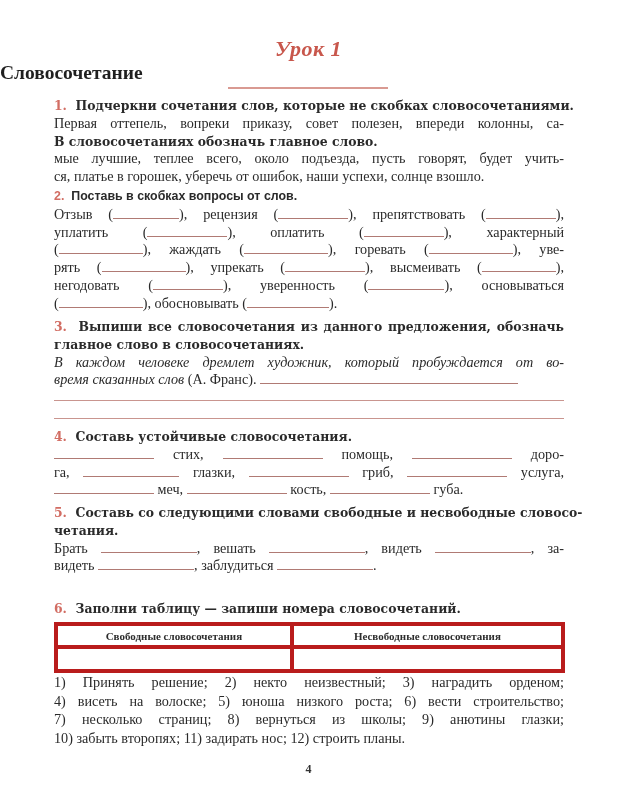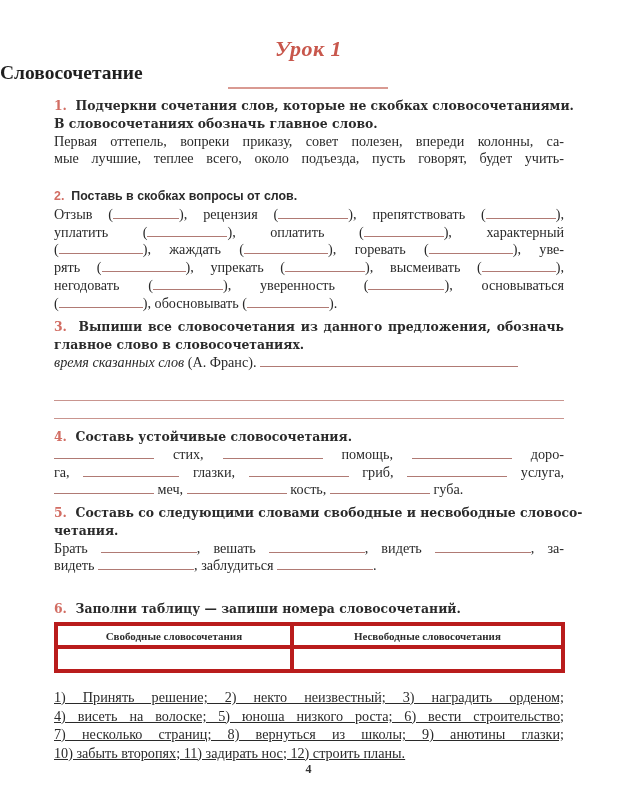--- a/index.html
+++ b/index.html
@@ -37,38 +37,40 @@
 <body>
 
 <div class="page">
 
   <div class="lesson">Урок 1</div>
   <div class="title">Словосочетание</div>
   <div class="title-rule"></div>
 
   <div class="block" style="top:97px;">
     <span class="line just b"><span class="num">1.</span>&nbsp; <span>Подчеркни сочетания слов, которые не скобках словосочетаниями.</span></span>
+    <span class="line just sp">Первая оттепель, вопреки приказу, совет полезен, впереди колонны, са-</span>
     <span class="line b">В словосочетаниях обозначь главное слово.</span>
-    <span class="line just sp">Первая оттепель, вопреки приказу, совет полезен, впереди колонны, са-</span>
     <span class="line just sp">мые лучшие, теплее всего, около подъезда, пусть говорят, будет учить-</span>
+    <span class="line sp">ся, платье в горошек, уберечь от ошибок, наши успехи, солнце взошло.</span>
   </div>
 
   <div class="block sp" style="top:188px;">
     <span class="line b" style="font-family:Liberation Sans, sans-serif;font-size:12.4px;"><span class="num">2.</span>&nbsp; <span>Поставь в скобках вопросы от слов.</span></span>
     <span class="line just"><span>Отзыв</span> <span>(</span><span class="blank" style="width:66px"></span><span>),</span> <span>рецензия</span> <span>(</span><span class="blank" style="width:70px"></span><span>),</span> <span>препятствовать</span> <span>(</span><span class="blank" style="width:70px"></span><span>),</span></span>
     <span class="line just"><span>уплатить</span> <span>(</span><span class="blank" style="width:80px"></span><span>),</span> <span>оплатить</span> <span>(</span><span class="blank" style="width:80px"></span><span>),</span> <span>характерный</span></span>
     <span class="line just"><span>(</span><span class="blank" style="width:84px"></span><span>),</span> <span>жаждать</span> <span>(</span><span class="blank" style="width:84px"></span><span>),</span> <span>горевать</span> <span>(</span><span class="blank" style="width:84px"></span><span>),</span> <span>уве-</span></span>
     <span class="line just"><span>рять</span> <span>(</span><span class="blank" style="width:84px"></span><span>),</span> <span>упрекать</span> <span>(</span><span class="blank" style="width:80px"></span><span>),</span> <span>высмеивать</span> <span>(</span><span class="blank" style="width:74px"></span><span>),</span></span>
     <span class="line just"><span>негодовать</span> <span>(</span><span class="blank" style="width:70px"></span><span>),</span> <span>уверенность</span> <span>(</span><span class="blank" style="width:76px"></span><span>),</span> <span>основываться</span></span>
     <span class="line"><span>(</span><span class="blank" style="width:84px"></span><span>),</span> <span>обосновывать</span> <span>(</span><span class="blank" style="width:82px"></span><span>).</span></span>
   </div>
 
   <div class="block" style="top:318px;">
     <span class="line just b"><span class="num">3.</span>&nbsp; <span>Выпиши все словосочетания из данного предложения, обозначь</span></span>
     <span class="line b">главное слово в словосочетаниях.</span>
+    <span class="line just sp it">В каждом человеке дремлет художник, который пробуждается от во-</span>
     <span class="line sp"><span class="it">время сказанных слов</span><span> (А. Франс).</span> <span class="blank" style="width:258px"></span></span>
   </div>
   <div class="fullrule" style="top:400px;"></div>
   <div class="fullrule" style="top:418px;"></div>
 
   <div class="block sp" style="top:428px;">
     <span class="line b" style="font-family:'DejaVu Serif',serif;font-size:12.4px;"><span class="num">4.</span>&nbsp; <span>Составь устойчивые словосочетания.</span></span>
     <span class="line just"><span class="blank" style="width:100px"></span> <span>стих,</span> <span class="blank" style="width:100px"></span> <span>помощь,</span> <span class="blank" style="width:100px"></span> <span>доро-</span></span>
     <span class="line just"><span>га,</span> <span class="blank" style="width:96px"></span> <span>глазки,</span> <span class="blank" style="width:100px"></span> <span>гриб,</span> <span class="blank" style="width:100px"></span> <span>услуга,</span></span>
     <span class="line"><span class="blank" style="width:100px"></span> <span>меч,</span> <span class="blank" style="width:100px"></span> <span>кость,</span> <span class="blank" style="width:100px"></span> <span>губа.</span></span>
@@ -89,21 +91,21 @@
         <tr>
       <th style="width:46.5%">Свободные словосочетания</th>
       <th>Несвободные словосочетания</th>
     </tr>
     <tr>
       <td></td>
       <td></td>
     </tr>
   </tbody>
     </table>
-  <div class="block sp" style="top:688px; line-height:18.5px;text-decoration:underline;">
+  <div class="block sp" style="top:673px; line-height:18.5px;">
     <span class="line just">1) Принять решение; 2) некто неизвестный; 3) наградить орденом;</span>
     <span class="line just">4) висеть на волоске; 5) юноша низкого роста; 6) вести строительство;</span>
     <span class="line just">7) несколько страниц; 8) вернуться из школы; 9) анютины глазки;</span>
     <span class="line">10) забыть второпях; 11) задирать нос; 12) строить планы.</span>
   </div>
 
   <div class="pagenum">4</div>
 </div>
 
 </body></html>

